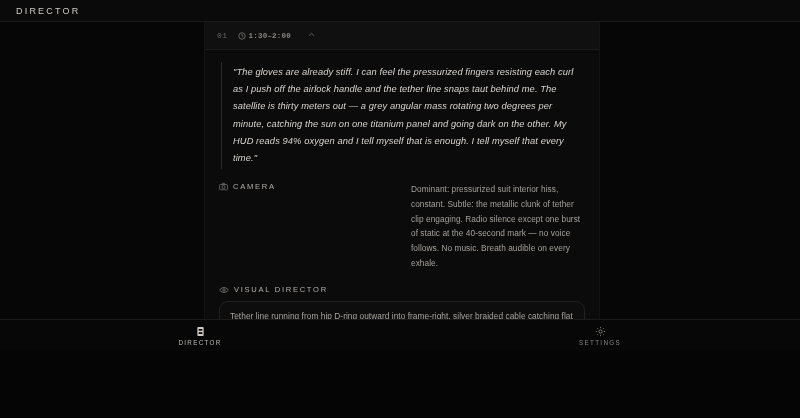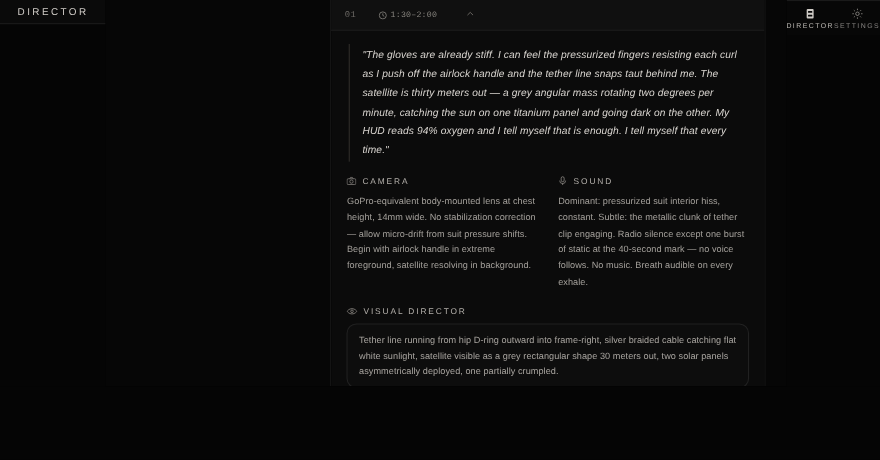--- a/index.html
+++ b/index.html
@@ -12,21 +12,21 @@
     font-family: "Liberation Sans", sans-serif;
     color: #e8e6e3;
   }
 
   #app {
     position: relative;
     width: 800px;
     height: 351px;
     background: #050505;
     display: flex;
-    flex-direction: row;
+    flex-direction: column;
   }
 
   
   .topbar {
     flex: 0 0 auto;
     height: 22px;
     background: #0a0a0a;
     border-bottom: 1px solid #1a1a1a;
     display: flex;
     align-items: center;
@@ -71,21 +71,21 @@
 
   
   .scene-card {
     background: #0b0b0b;
     border-bottom: 1px solid #1c1c1c;
   }
 
   .scene-head {
     display: flex;
     align-items: center;
-    gap: 20px;
+    gap: 10px;
     padding: 8px 12px;
     background: #101010;
     border-bottom: 1px solid #1c1c1c;
     cursor: pointer;
   }
   .scene-num {
     font-family: "Liberation Mono", monospace;
     font-size: 8px;
     color: #6d6a66;
     letter-spacing: .5px;
@@ -97,20 +97,21 @@
     letter-spacing: .3px;
   }
   .scene-time {
     display: flex;
     align-items: center;
     gap: 3px;
     font-family: "Liberation Mono", monospace;
     font-size: 7.5px;
     color: #8a8781;
     letter-spacing: .2px;
+    font-weight: bold;
   }
   .chev {
     color: #6e6b66;
     font-size: 9px;
     line-height: 1;
     margin-left: 6px;
     display: inline-block;
   }
 
   .scene-body { padding: 10px 14px 12px 14px; }
@@ -248,33 +249,23 @@
               <div class="sec-head">
                 <span class="sec-icon">
                   <svg width="9" height="9" viewBox="0 0 18 16" fill="none" stroke="currentColor" stroke-width="1.3">
                     <rect x="1" y="4" width="16" height="10.5" rx="2"></rect>
                     <path d="M6 4 7.2 1.6h3.6L12 4"></path>
                     <circle cx="9" cy="9.2" r="3"></circle>
                   </svg>
                 </span>
                 <span class="lbl">CAMERA</span>
               </div>
-              <div class="meta-text">GoPro-equivalent body-mounted lens at chest height, 14mm wide. No stabilization correction — allow micro-drift from suit pressure shifts. Begin with airlock handle in extreme foreground, satellite resolving in background.</div>
             </div>
 
             <div class="meta-col">
-              <div class="sec-head">
-                <span class="sec-icon">
-                  <svg width="9" height="9" viewBox="0 0 16 16" fill="none" stroke="currentColor" stroke-width="1.3">
-                    <rect x="5.6" y="1.2" width="4.8" height="8" rx="2.4"></rect>
-                    <path d="M3.2 7.4a4.8 4.8 0 0 0 9.6 0M8 11.8v2.8"></path>
-                  </svg>
-                </span>
-                <span class="lbl">SOUND</span>
-              </div>
               <div class="meta-text">Dominant: pressurized suit interior hiss, constant. Subtle: the metallic clunk of tether clip engaging. Radio silence except one burst of static at the 40-second mark — no voice follows. No music. Breath audible on every exhale.</div>
             </div>
 
           </div>
 
           <div>
             <div class="sec-head">
               <span class="sec-icon">
                 <svg width="10" height="10" viewBox="0 0 18 12" fill="none" stroke="currentColor" stroke-width="1.3">
                   <path d="M1 6s3-4.4 8-4.4S17 6 17 6s-3 4.4-8 4.4S1 6 1 6Z"></path>

